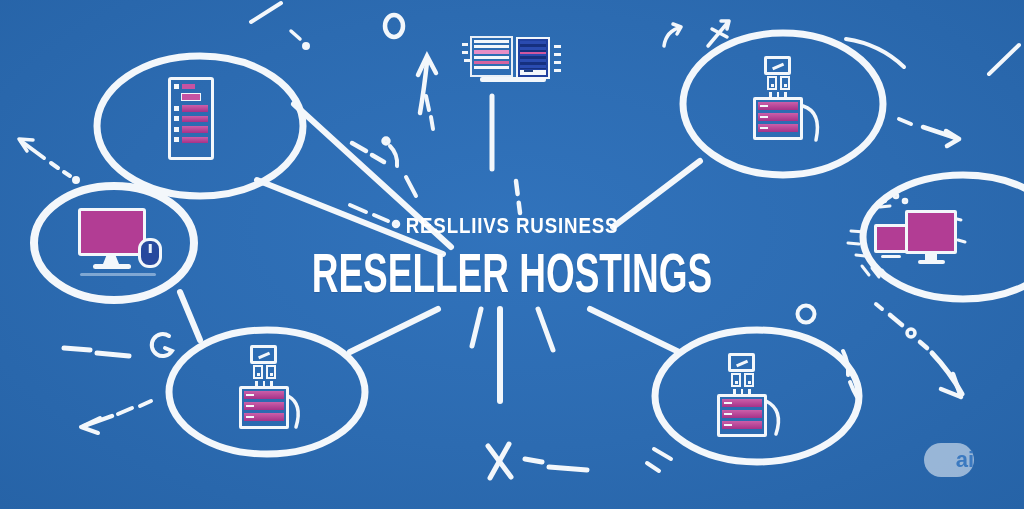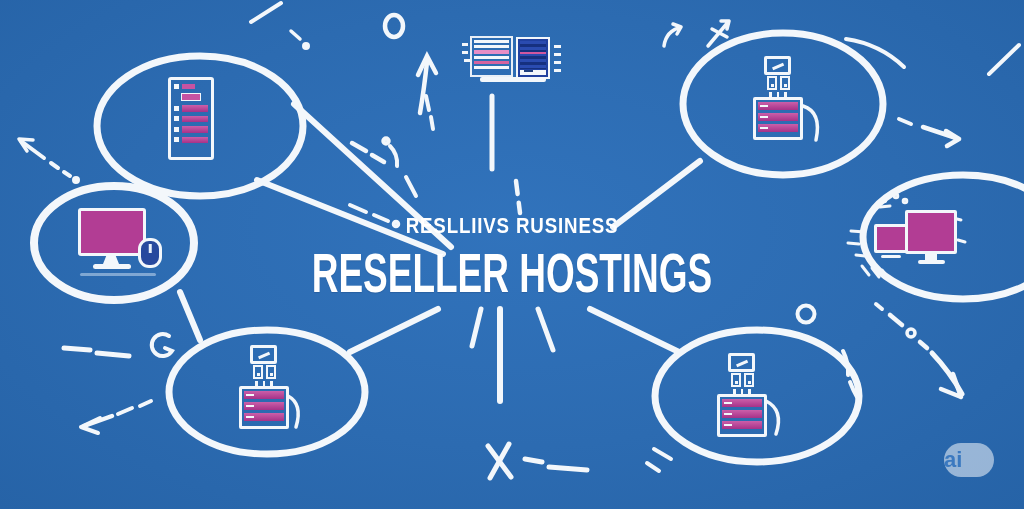--- a/index.html
+++ b/index.html
@@ -21,23 +21,23 @@
   }
   .title{
     position:absolute;left:0;right:0;top:240px;text-align:center;
     color:#ffffff;font-weight:bold;font-size:56px;letter-spacing:0px;
     transform:scaleX(0.66);transform-origin:50% 50%;white-space:nowrap;
     text-shadow:0 1px 1px rgba(20,50,100,.25);
   }
 
   
   .ai-badge{
-    position:absolute;left:944px;top:443px;width:50px;height:34px;
+    position:absolute;left:924px;top:443px;width:50px;height:34px;
     background:rgba(244,248,252,0.55);border-radius:17px;
-    display:flex;align-items:center;justify-content:flex-start;
+    display:flex;align-items:center;justify-content:flex-end;
     color:#3b79c0;font-weight:bold;font-size:22px;
   }
 
   
   .w{background:#f3f7fb;}
   .magbar{background:linear-gradient(180deg,#cb5fa9 0%,#a63288 100%);}
 
   
   .rack{left:168px;top:77px;width:46px;height:83px;border:3px solid #f3f7fb;border-radius:3px;
         padding:4px 3px;display:flex;flex-direction:column;gap:4px;}

